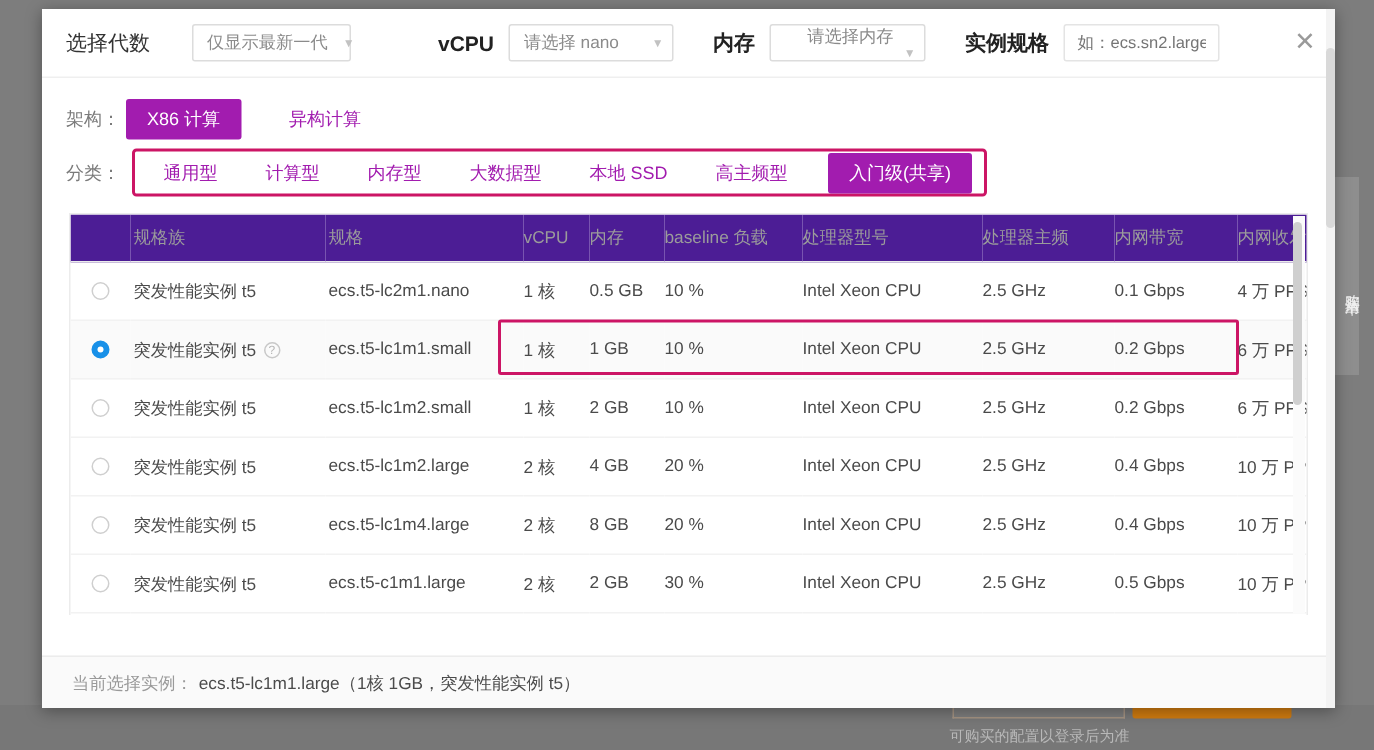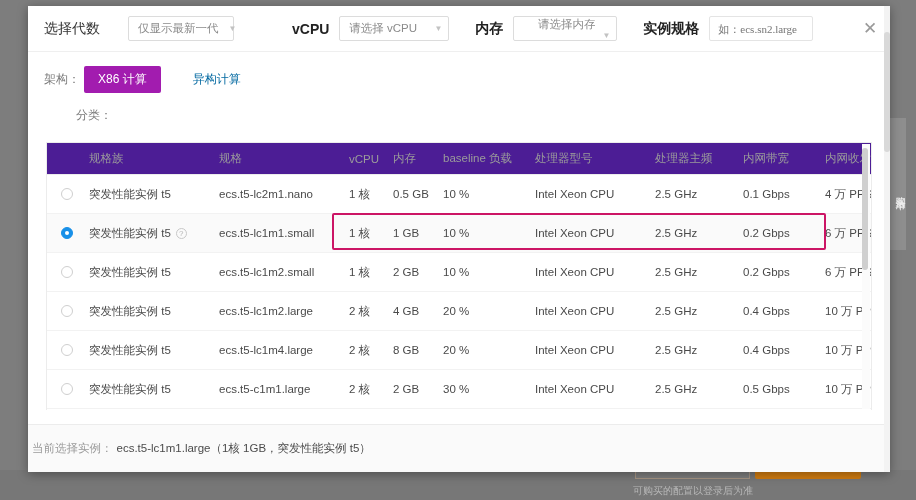--- a/index.html
+++ b/index.html
@@ -113,21 +113,21 @@
     width: 104px; height: 25px;
     border: 1px solid #e4e4e4;
     border-radius: 2px;
     background: #fff;
     margin-left: 10px;
     font-size: 11px;
     color: #c3c3c3;
     padding: 0 8px;
     box-sizing: border-box;
     outline: none;
-    font-family: Liberation Serif, serif;
+    font-family: Liberation Sans, sans-serif;
   }
   .gap-lg { width: 58px; }
   .gap-md { width: 26px; }
   .close-x {
     position: absolute;
     right: 8px; top: 10px;
     width: 24px; height: 24px;
     color: #9a9a9a;
     font-size: 17px;
     line-height: 24px;
@@ -137,30 +137,30 @@
   }
 
   
   .rowline {
     display: flex;
     align-items: center;
     padding-left: 16px;
     box-sizing: border-box;
   }
   .row-arch { height: 34px; margin-top: 10px; }
-  .row-cat  { height: 34px; margin-top: 2px; position: relative; margin-left: 32px; }
+  .row-cat  { height: 34px; margin-top: 2px; position: relative; }
   .r-label {
     font-size: 12px;
     color: #7a7a7a;
     width: 40px;
     flex: 0 0 40px;
   }
   .chip {
     font-size: 12px;
-    color: #0369a1;
+    color: #a21caf;
     padding: 5px 14px;
     border-radius: 2px;
     white-space: nowrap;
     cursor: pointer;
   }
   .chip.active {
     background: #a21caf;
     color: #ffffff;
   }
   .cat-wrap {
@@ -283,26 +283,26 @@
     width: 6px; height: 122px;
     background: #cfcfcf;
     border-radius: 3px;
     cursor: pointer;
   }
 
   
   .footer {
     position: absolute;
     left: 0; right: 0; bottom: 0;
-    height: 48px;
+    height: 35px;
     background: #fafafa;
     border-top: 1px solid #ececec;
     display: flex;
     align-items: center;
-    padding: 0 22px 0 4px;
+    padding: 0 22px 0 20px;
     box-sizing: border-box;
     margin-top: 16px;
   }
   .cur-label { font-size: 11.5px; color: #9a9a9a; }
   .cur-val   { font-size: 11.5px; color: #4b4b4b; margin-left: 4px; }
   .btn-primary {
     margin-left: auto;
     width: 112px; height: 30px;
     background: #13b5d8;
     color: #fff;
@@ -343,21 +343,21 @@
       <span class="f-label">选择代数</span>
       <div class="select sel-gen">
         <span>仅显示最新一代</span>
         <span class="caret">▼</span>
       </div>
 
       <span class="gap-lg"></span>
 
       <span class="f-label bold">vCPU</span>
       <div class="select sel-vcpu">
-        <span>请选择 vCPU</span>
+        <span>请选择 nano</span>
         <span class="caret">▼</span>
       </div>
 
       <span class="gap-md"></span>
 
       <span class="f-label bold">内存</span>
       <div class="select sel-mem">
         <span>请选择内存</span>
         <span class="caret">▼</span>
       </div>
@@ -371,20 +371,29 @@
     </div>
 
     <div class="rowline row-arch">
       <span class="r-label">架构：</span>
       <span class="chip active">X86 计算</span>
       <span class="chip" style="margin-left:18px;">异构计算</span>
     </div>
 
     <div class="rowline row-cat">
       <span class="r-label">分类：</span>
+      <div class="cat-wrap">
+        <span class="chip">通用型</span>
+        <span class="chip">计算型</span>
+        <span class="chip">内存型</span>
+        <span class="chip">大数据型</span>
+        <span class="chip">本地 SSD</span>
+        <span class="chip">高主频型</span>
+        <span class="chip active">入门级(共享)</span>
+      </div>
     </div>
 
     <div class="table-area">
       <table class="spec">
         <thead>
           <tr>
             <th class="c-radio"></th>
             <th class="c-fam">规格族</th>
             <th class="c-spec">规格</th>
             <th class="c-vcpu">vCPU</th>

